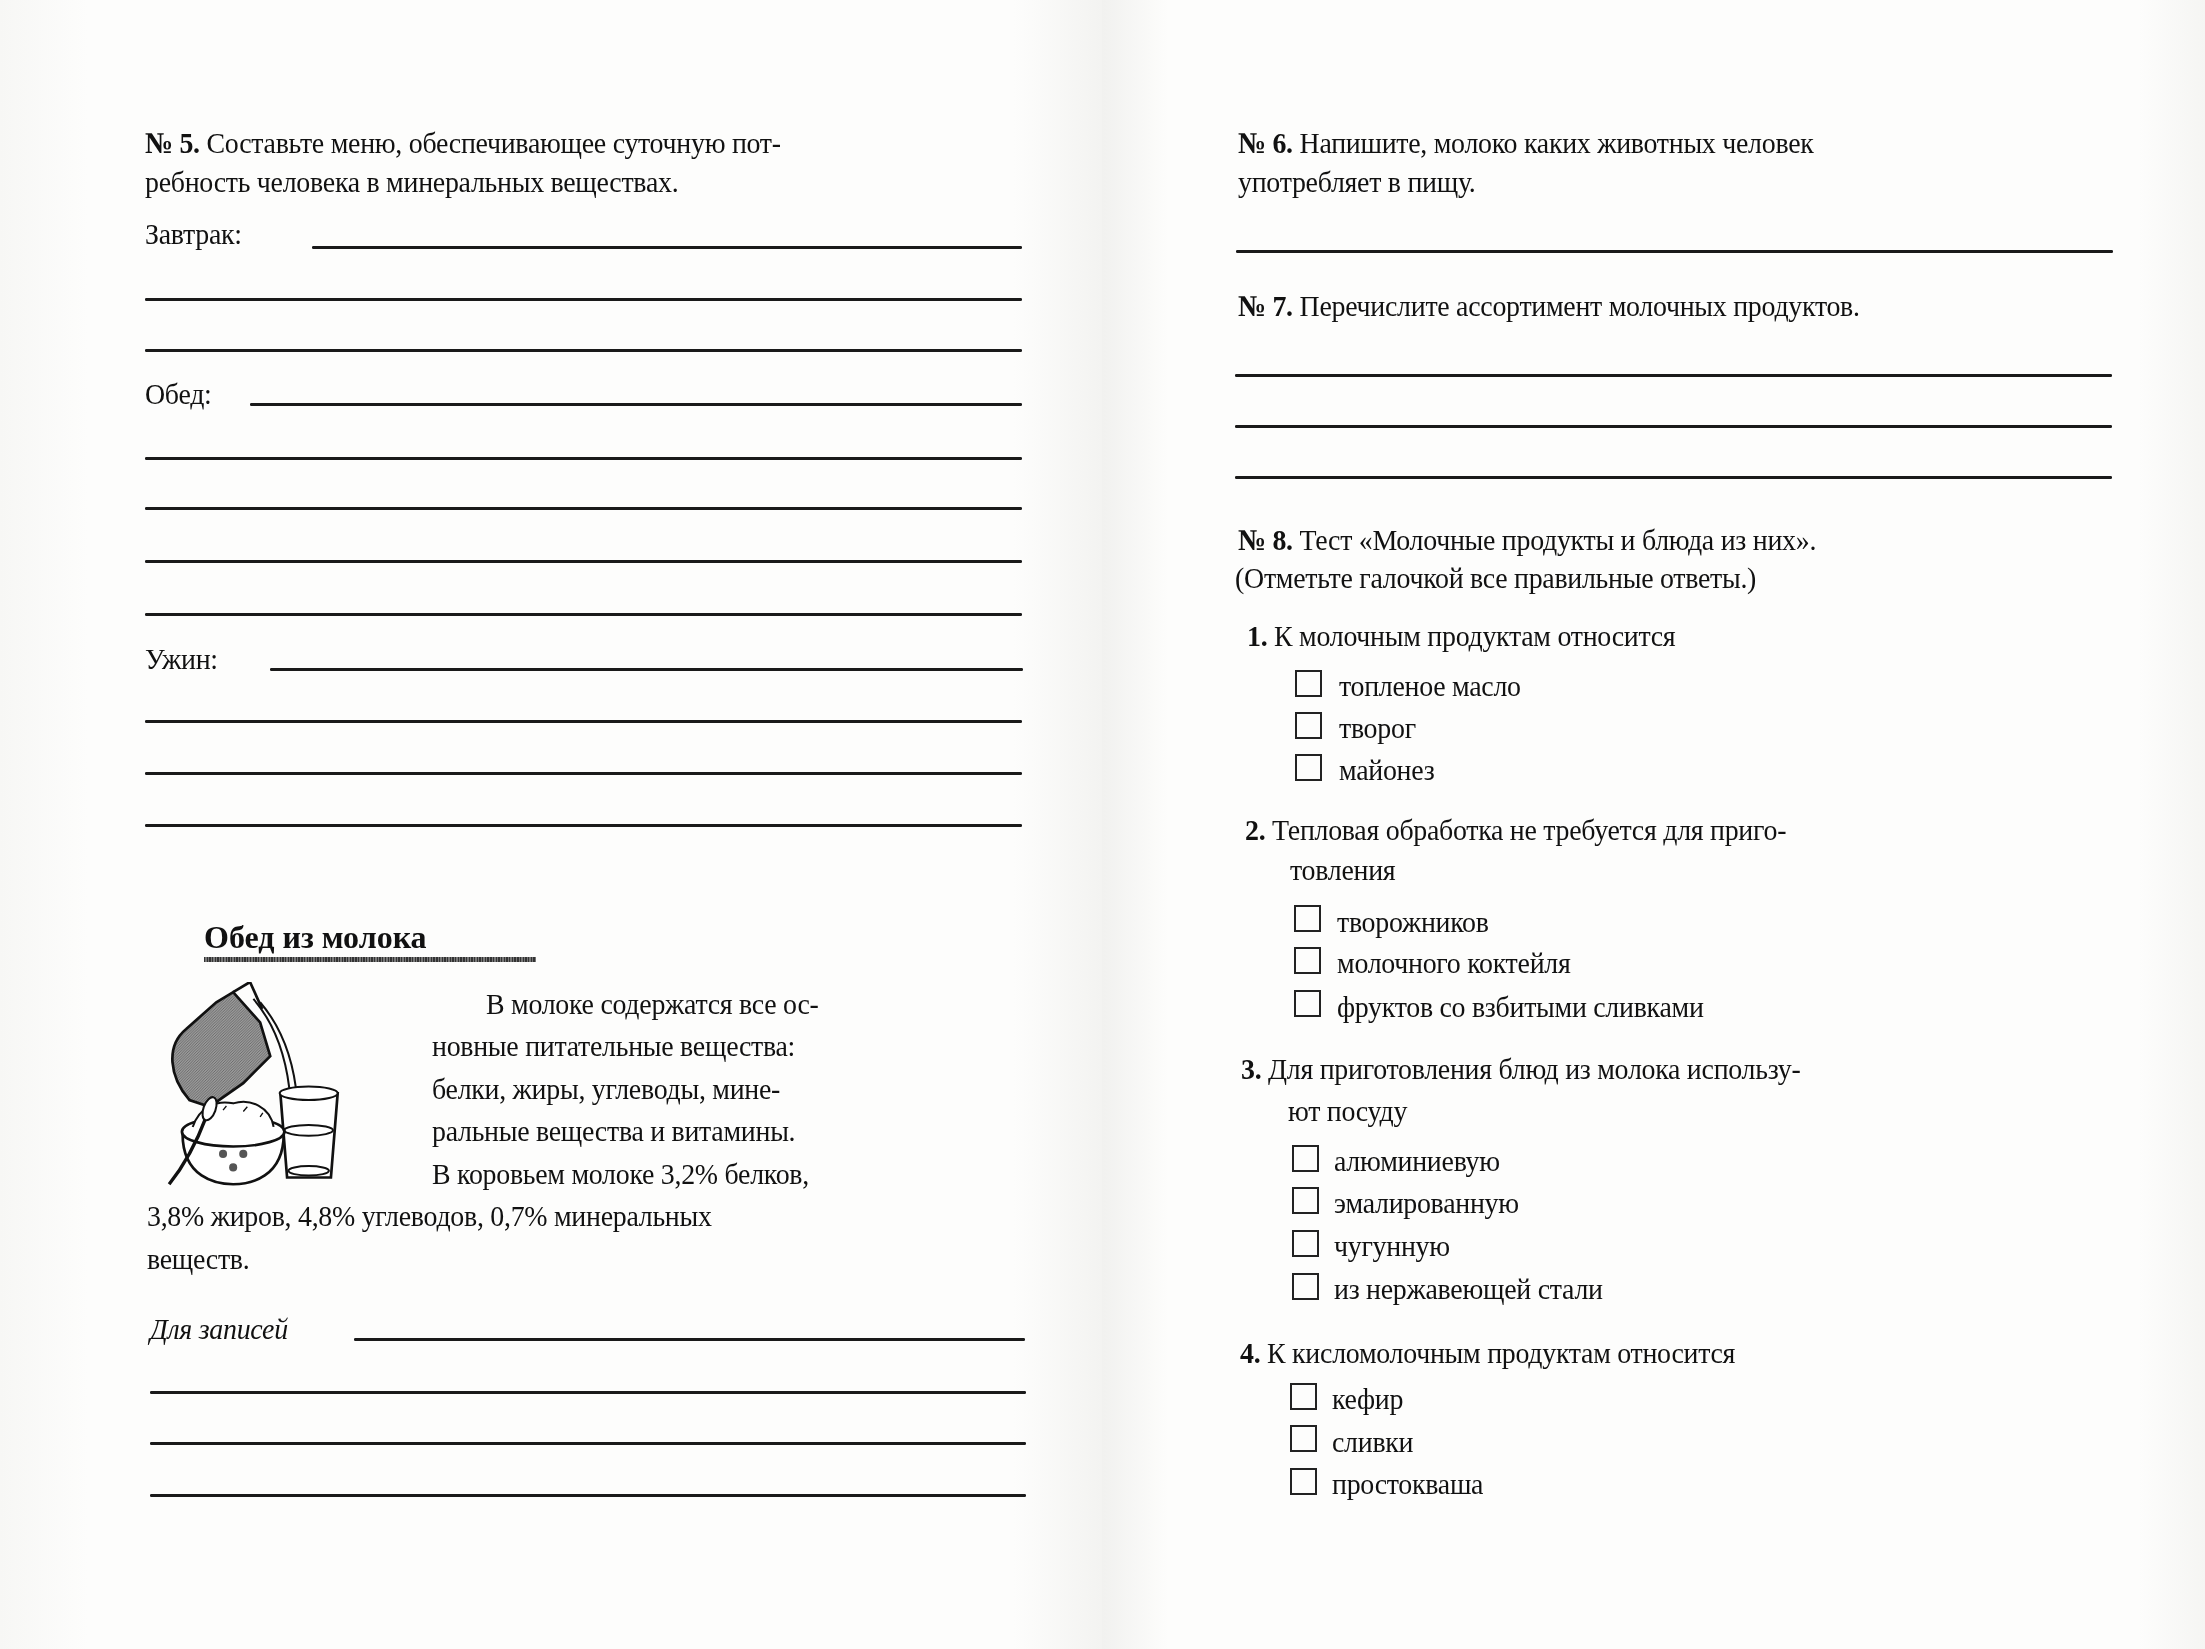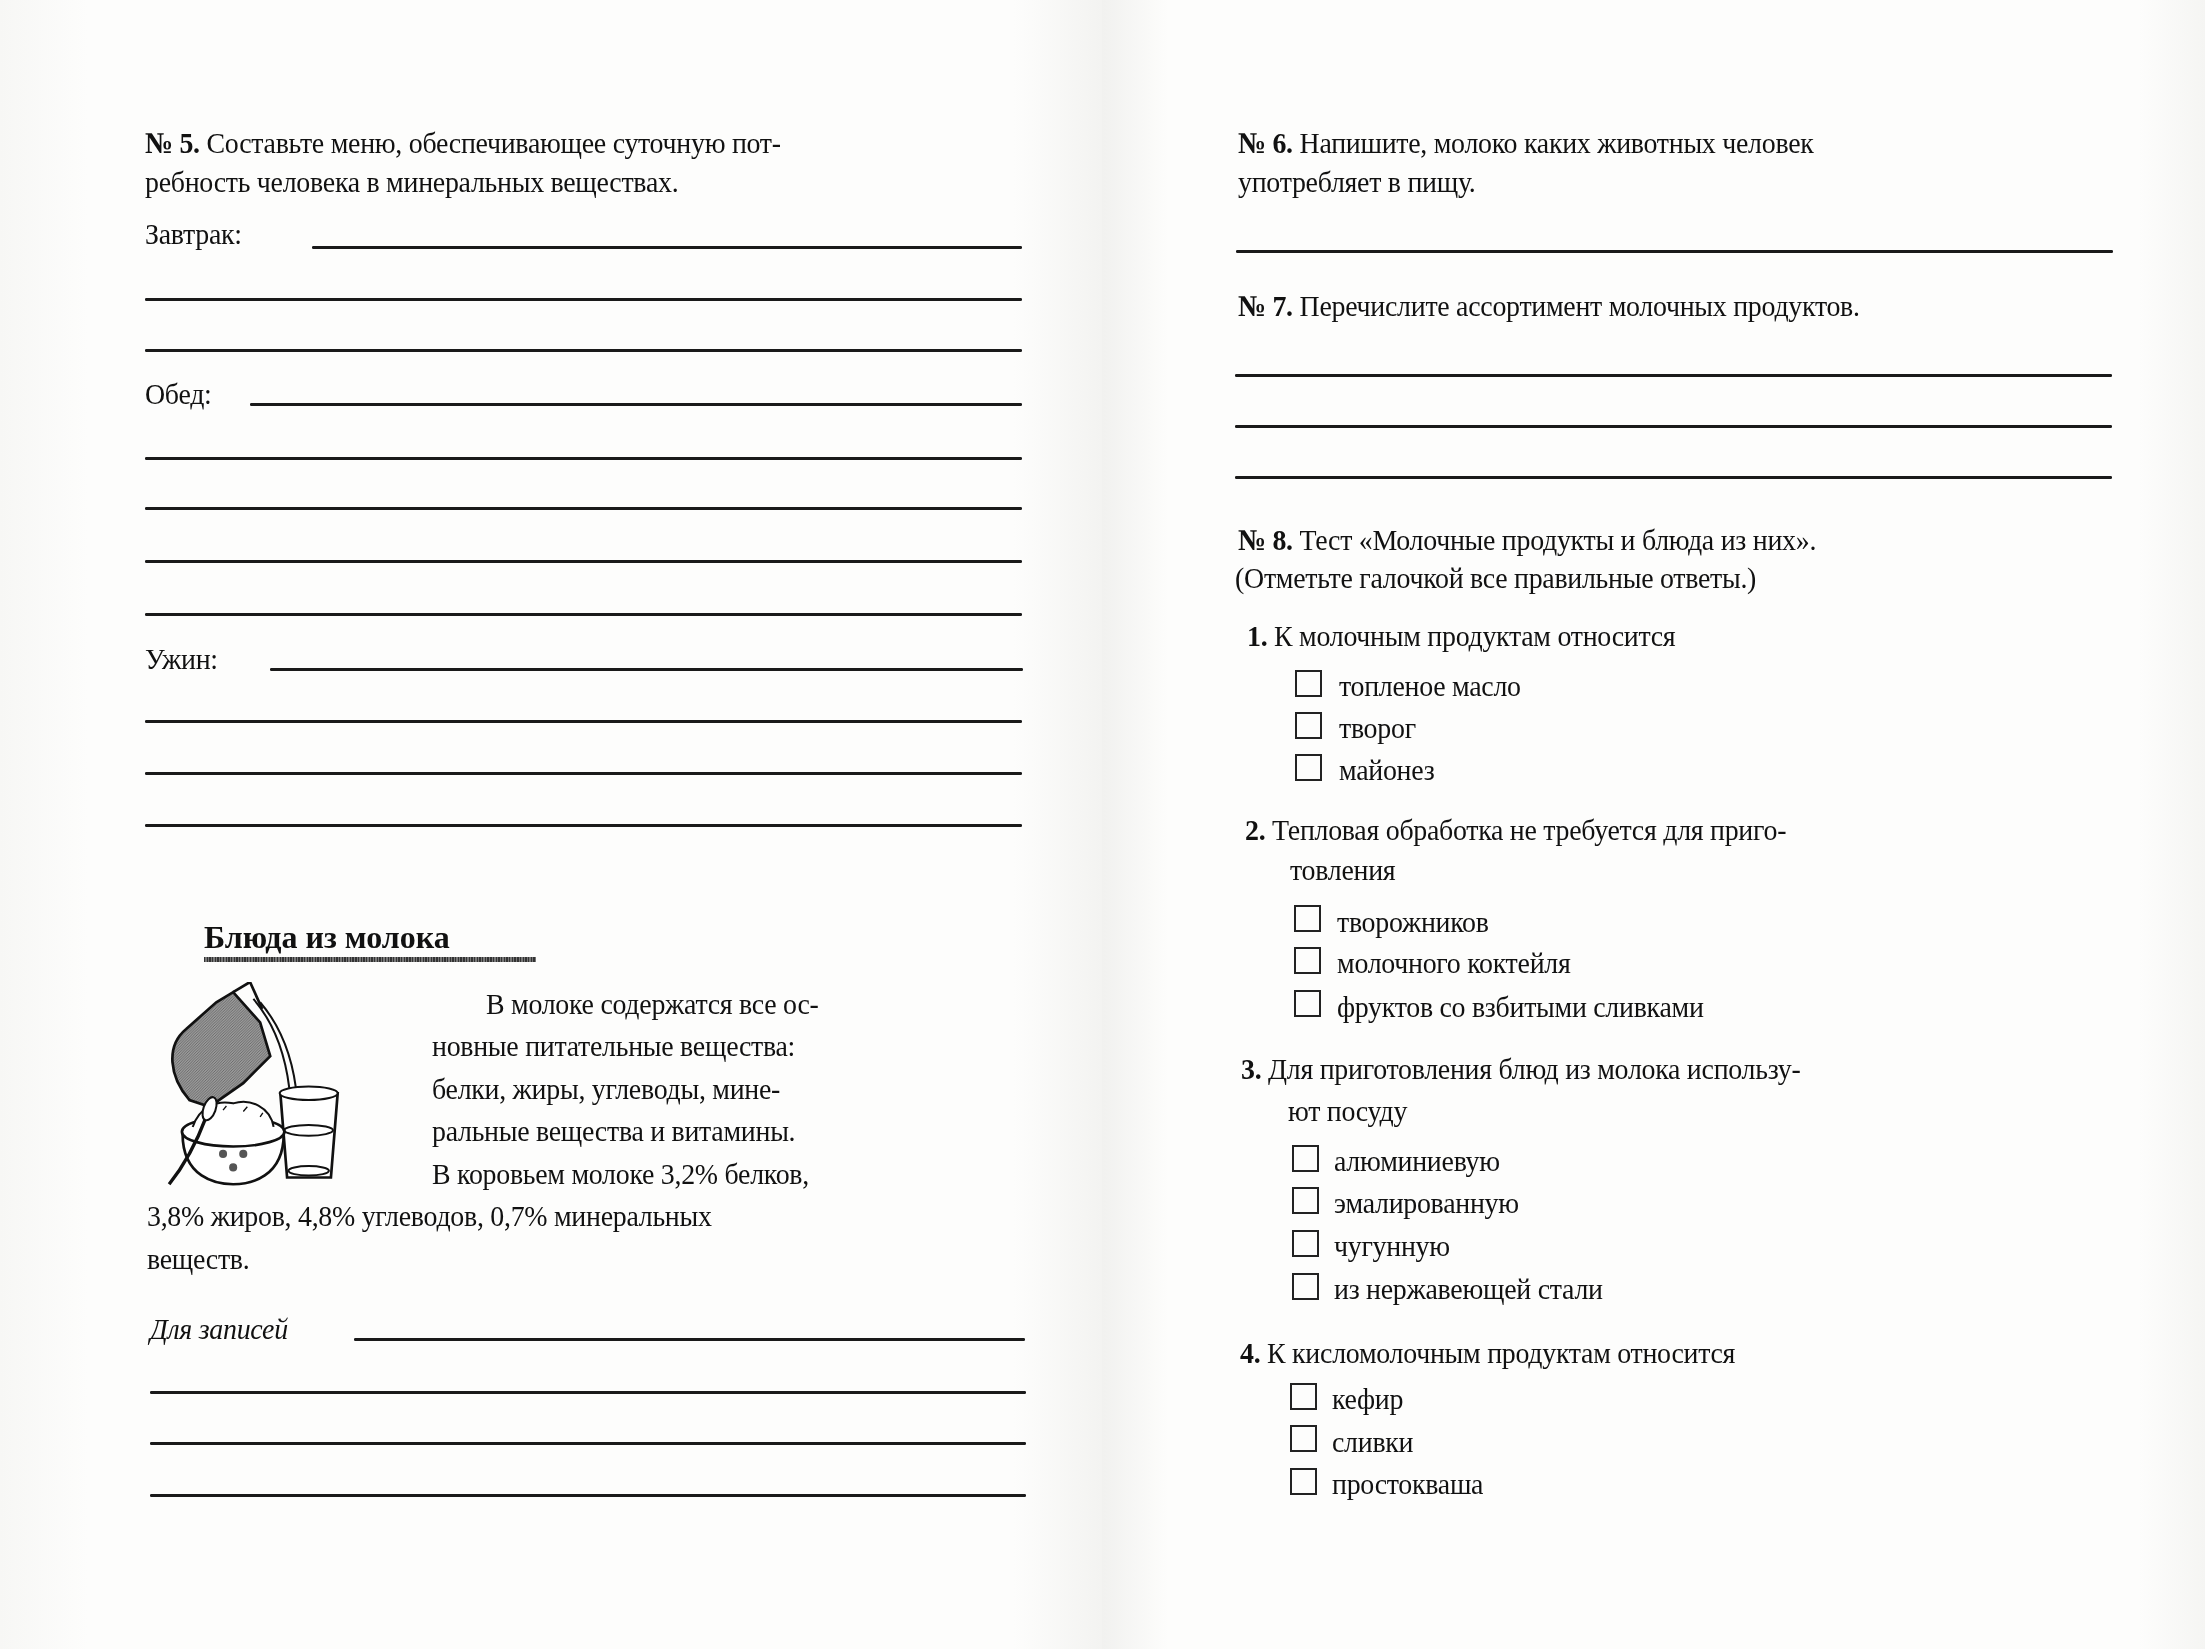--- a/index.html
+++ b/index.html
@@ -45,21 +45,21 @@
 <div class="rule" style="left:145px; width:877px; top:507px;"></div>
 <div class="rule" style="left:145px; width:877px; top:560px;"></div>
 <div class="rule" style="left:145px; width:877px; top:613px;"></div>
 
 <div class="abs txt" style="left:145px; top:644px;">Ужин:</div>
 <div class="rule" style="left:270px; width:753px; top:668px;"></div>
 <div class="rule" style="left:145px; width:877px; top:720px;"></div>
 <div class="rule" style="left:145px; width:877px; top:772px;"></div>
 <div class="rule" style="left:145px; width:877px; top:824px;"></div>
 
-<div class="abs heading" style="left:204px; top:919px;">Блюда из молока</div>
+<div class="abs heading" style="left:204px; top:919px;">Обед из молока</div>
 <div class="heading-underline" style="left:204px; width:332px; top:957px;"></div>
 
 <svg class="illus" style="left:142px; top:982px;" width="243" height="209" viewBox="0 0 360 310">
   <defs>
     <pattern id="hatch" width="4" height="4" patternUnits="userSpaceOnUse">
       <rect width="4" height="4" fill="#9a9a9a"></rect>
       <path d="M0 4 L4 0" stroke="#555" stroke-width="1"></path>
     </pattern>
   </defs>
 

